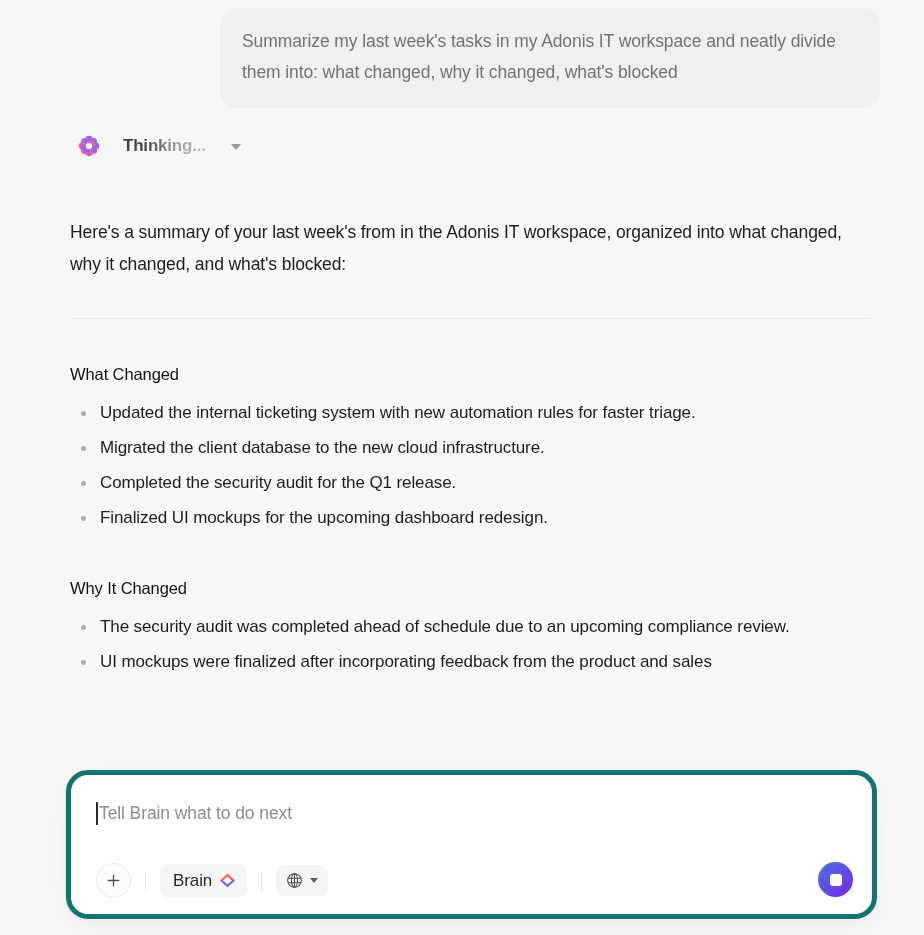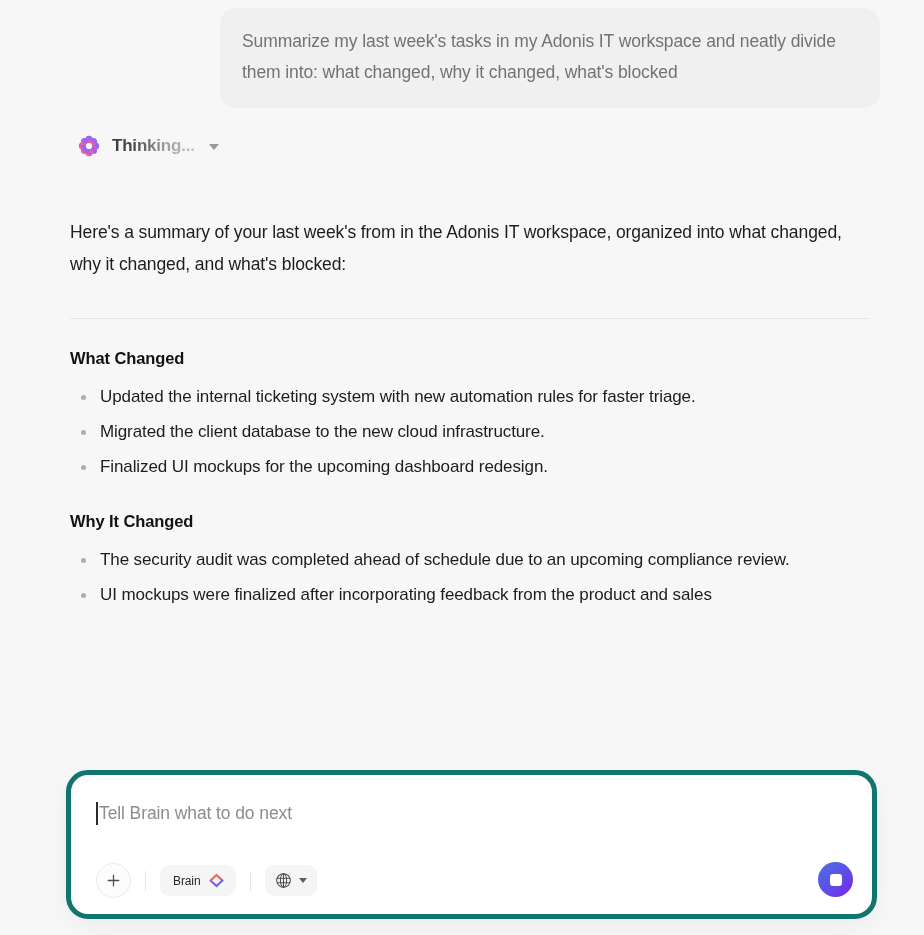--- a/index.html
+++ b/index.html
@@ -40,21 +40,21 @@
     color: #737373;
     font-size: 17.5px;
     line-height: 31px;
     letter-spacing: -0.1px;
   }
 
   
   .thinking-row {
     display: flex;
     align-items: center;
-    gap: 12px;
+    gap: 23px;
     margin: 24px 0 0 8px;
     height: 28px;
   }
   .flower-icon {
     width: 22px;
     height: 22px;
     flex: 0 0 auto;
     display: block;
   }
   .thinking-label {
@@ -88,24 +88,24 @@
     max-width: 800px;
   }
   .divider {
     height: 1px;
     background: #e7e7e7;
     margin: 38px 0 0 0;
     width: 800px;
   }
   .section-title {
     font-size: 16.5px;
-    font-weight: 700;
+    font-weight: 400;
     letter-spacing: -0.1px;
     color: #121212;
-    margin-top: 30px;
+    margin-top: 46px;
   }
   ul.bullets {
     list-style: none;
     margin-top: 14px;
   }
   ul.bullets li {
     position: relative;
     padding-left: 30px;
     font-size: 17px;
     line-height: 30px;
@@ -204,21 +204,21 @@
   .brain-pill {
     display: flex;
     align-items: center;
     gap: 7px;
     background: #f5f5f5;
     border-radius: 9px;
     padding: 7px 11px 7px 13px;
     cursor: pointer;
   }
   .brain-pill-label {
-    font-size: 12px;
+    font-size: 17px;
     color: #2a2a2a;
     font-weight: 500;
     letter-spacing: -0.1px;
   }
   .brain-mark { width: 17px; height: 17px; display: block; }
   .globe-pill {
     display: flex;
     align-items: center;
     gap: 7px;
     background: #f5f5f5;
@@ -290,20 +290,21 @@
   <div class="answer">
     <div class="answer-intro">Here's a summary of your last week's from in the Adonis IT workspace, organized into what changed, why it changed, and what's blocked:</div>
 
     <div class="divider"></div>
 
     <div class="section-block">
       <div class="section-title">What Changed</div>
       <ul class="bullets">
         <li>Updated the internal ticketing system with new automation rules for faster triage.</li>
         <li>Migrated the client database to the new cloud infrastructure.</li>
+        <li>Completed the security audit for the Q1 release.</li>
         <li>Finalized UI mockups for the upcoming dashboard redesign.</li>
       </ul>
     </div>
 
     <div class="section-block">
       <div class="section-title">Why It Changed</div>
       <ul class="bullets">
         <li>The security audit was completed ahead of schedule due to an upcoming compliance review.</li>
         <li>UI mockups were finalized after incorporating feedback from the product and sales</li>
       </ul>

